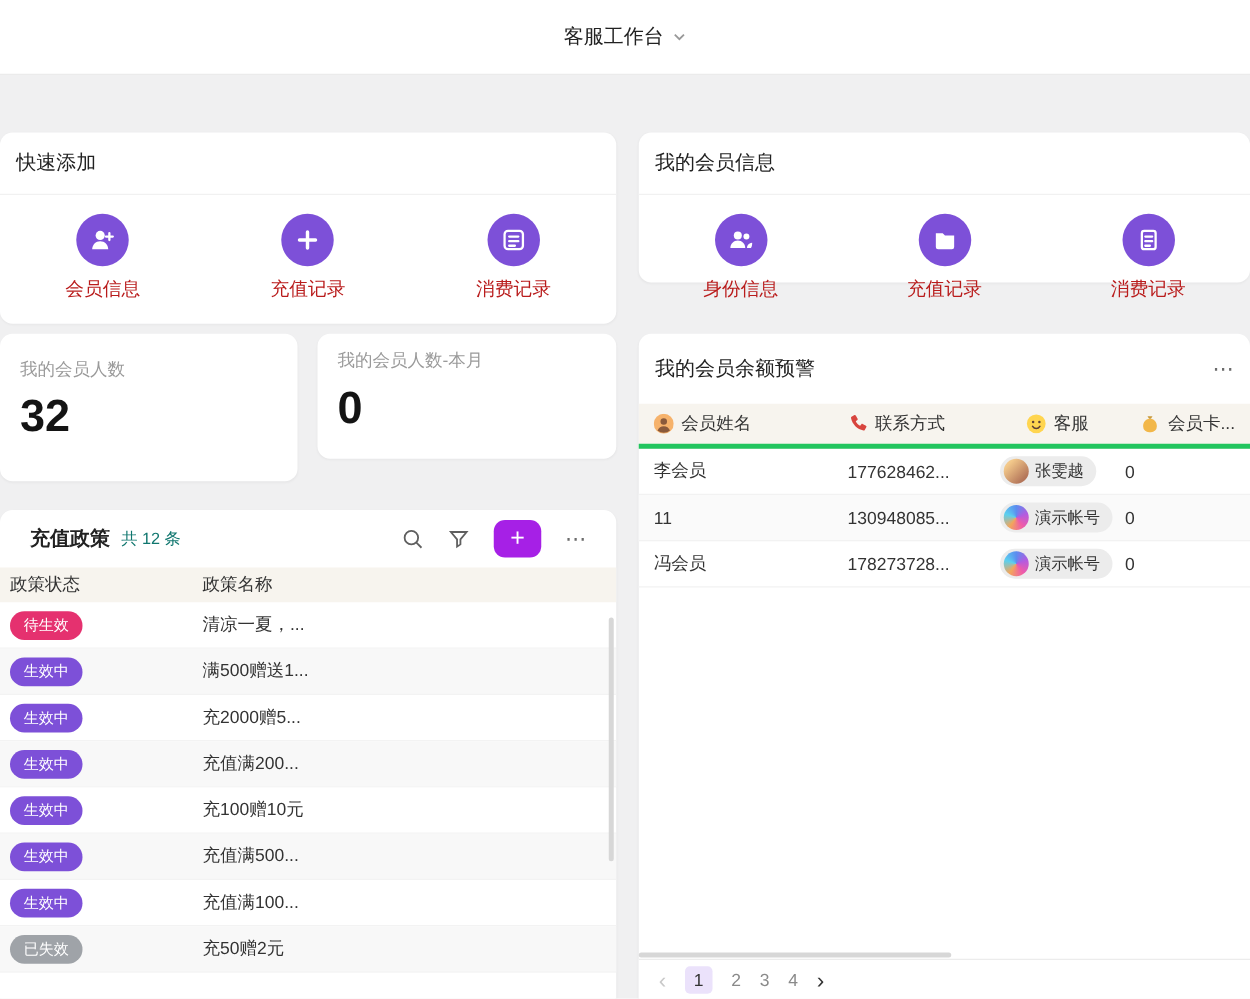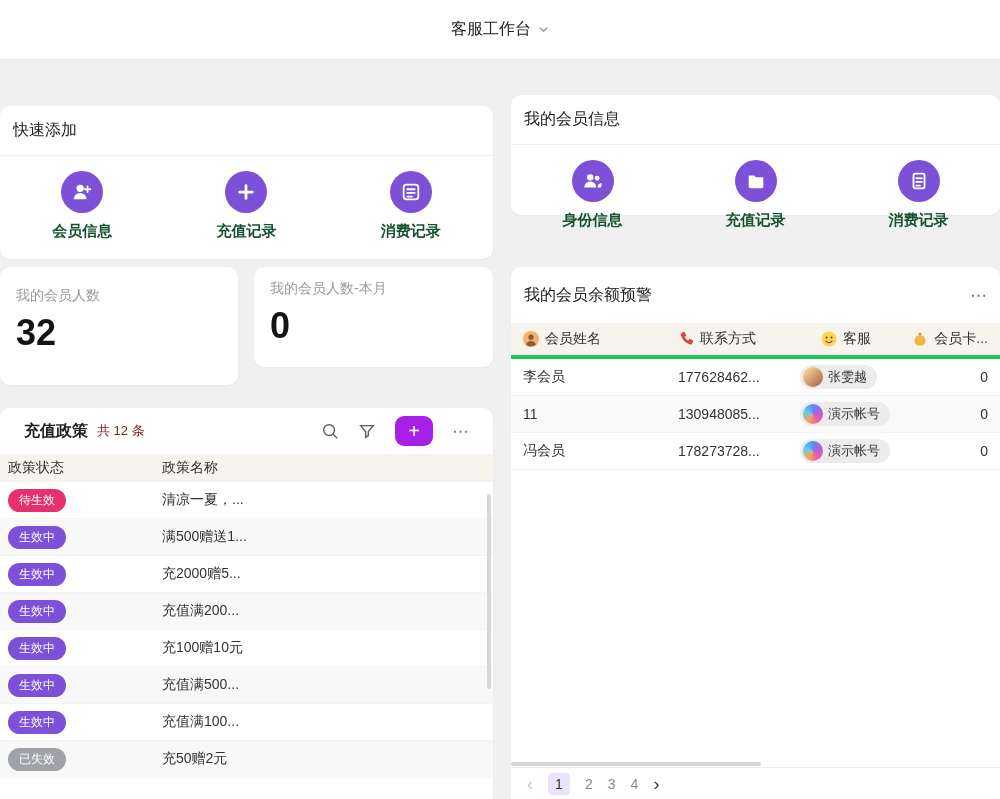--- a/index.html
+++ b/index.html
@@ -8,42 +8,42 @@
 
   
   .topbar { position:absolute; left:0; top:0; width:100%; height:60px; background:#fff;
             border-bottom:1px solid #ebebeb; display:flex; align-items:center; justify-content:center; }
   .topbar-title { display:flex; align-items:center; gap:7px; font-size:16px; color:#222; cursor:pointer; }
   .chev svg { width:11px; height:11px; display:block; }
 
   
   .card { position:absolute; background:#fff; border-radius:10px; box-shadow:0 1px 2px rgba(0,0,0,.04); }
   .quick-add   { left:0;     top:90px;  width:493px; height:153px;margin-top:16px; }
-  .member-panel{ left:511px; top:95px;  width:489px; height:120px; }
+  .member-panel{ left:511px; top:106px;  width:489px; height:120px; }
   .stat-1      { left:0;     top:267px; width:238px; height:118px; padding:20px 16px; }
   .stat-2      { left:254px; top:267px; width:239px; height:100px; padding:13px 16px; }
   .policy      { left:0;     top:408px; width:493px; height:420px; border-radius:10px 10px 0 0; overflow:hidden; }
   .balance     { left:511px; top:267px; width:489px; height:533px; border-radius:10px 10px 0 0; }
 
   .card-hd { height:50px; display:flex; align-items:center; padding:0 13px; font-size:16px; color:#222;
              border-bottom:1px solid #f1f1f1; }
 
   .icons-row { display:flex; padding-top:15px; }
   .icon-item { flex:1; display:flex; flex-direction:column; align-items:center; gap:9px; cursor:pointer; }
   .circle { width:42px; height:42px; border-radius:50%; background:#7d50d8; display:flex; align-items:center; justify-content:center; }
   .circle svg { width:22px; height:22px; display:block; }
-  .icon-label { font-size:15px; color:#14532d;font-weight:bold; }
+  .icon-label { font-size:15px; color:#b91c1c; }
 
   .stat-label { font-size:14px; color:#9a9a9a; }
   .stat-value { font-size:36px; font-weight:700; color:#141414; margin-top:7px; }
 
   
   .pol-hd { display:flex; align-items:center; height:46px; padding:0 24px; }
   .pol-title { font-size:16px; font-weight:700; color:#222; }
-  .pol-count { font-size:13px; color:#7f1d1d; margin-left:9px; }
+  .pol-count { font-size:13px; color:#0f766e; margin-left:9px; }
   .pol-tools { margin-left:auto; display:flex; align-items:center; gap:19px; }
   .tool-icon { width:18px; height:18px; cursor:pointer; }
   .tool-icon svg { width:18px; height:18px; display:block; }
   .add-btn { width:38px; height:30px; border-radius:9px; background:#a620e6; color:#fff; font-size:20px; line-height:1;
              display:flex; align-items:center; justify-content:center; cursor:pointer; border:none; }
   .more-dots { color:#6b6b6b; font-size:17px; cursor:pointer; }
 
   .pol-thead { display:flex; align-items:center; height:28px; background:#f7f4ee; font-size:14px; color:#333; }
   .pol-c1 { width:162px; padding-left:8px; }
   .pol-c2 { flex:1; }
@@ -56,21 +56,21 @@
 
   .vscroll { position:absolute; right:2px; top:86px; width:4px; height:195px; background:#d7d7d7; border-radius:2px; }
 
   
   .bw-hd { height:56px; display:flex; align-items:center; padding:0 13px; font-size:16px; color:#222; }
   .bw-more { margin-left:auto; color:#6b6b6b; font-size:17px; cursor:pointer; }
   .bw-thead { display:flex; align-items:center; height:36px; background:#f7f4ee; font-size:14px; color:#333; border-bottom:4px solid #22c55e; }
   .bw-col1 { width:157px; padding-left:12px; }
   .bw-col2 { width:124px; padding-left:10px; }
   .bw-col3 { width:100px; padding-left:8px;justify-content:center; }
-  .bw-col4 { width:108px; padding-left:8px; text-align:right; padding-right:12px; }
+  .bw-col4 { width:108px; padding-left:8px; padding-right:12px; }
   .hd-cell { display:flex; align-items:center; gap:6px; }
   .hd-cell svg { width:16px; height:16px; display:block; }
   .bw-col4 .hd-cell { justify-content:flex-end; }
   .bw-row { display:flex; align-items:center; height:37px; border-bottom:1px solid #f2f2f2; font-size:14px; color:#333; cursor:pointer; }
   .bw-body .bw-row:nth-child(even) { background:#fafafa; }
   .pill { display:inline-flex; align-items:center; gap:5px; background:#ececec; border-radius:13px; padding:2px 10px 2px 3px; font-size:13px; color:#333; }
   .avatar { width:20px; height:20px; border-radius:50%; flex:none; }
   .avatar.photo { background:linear-gradient(135deg,#f3c98b 20%, #b4765a 80%); }
   .avatar.logo  { background:conic-gradient(#5b8def,#b45bdf,#ef5ba8,#f3a65b,#5bd0ef,#5b8def); }
 

